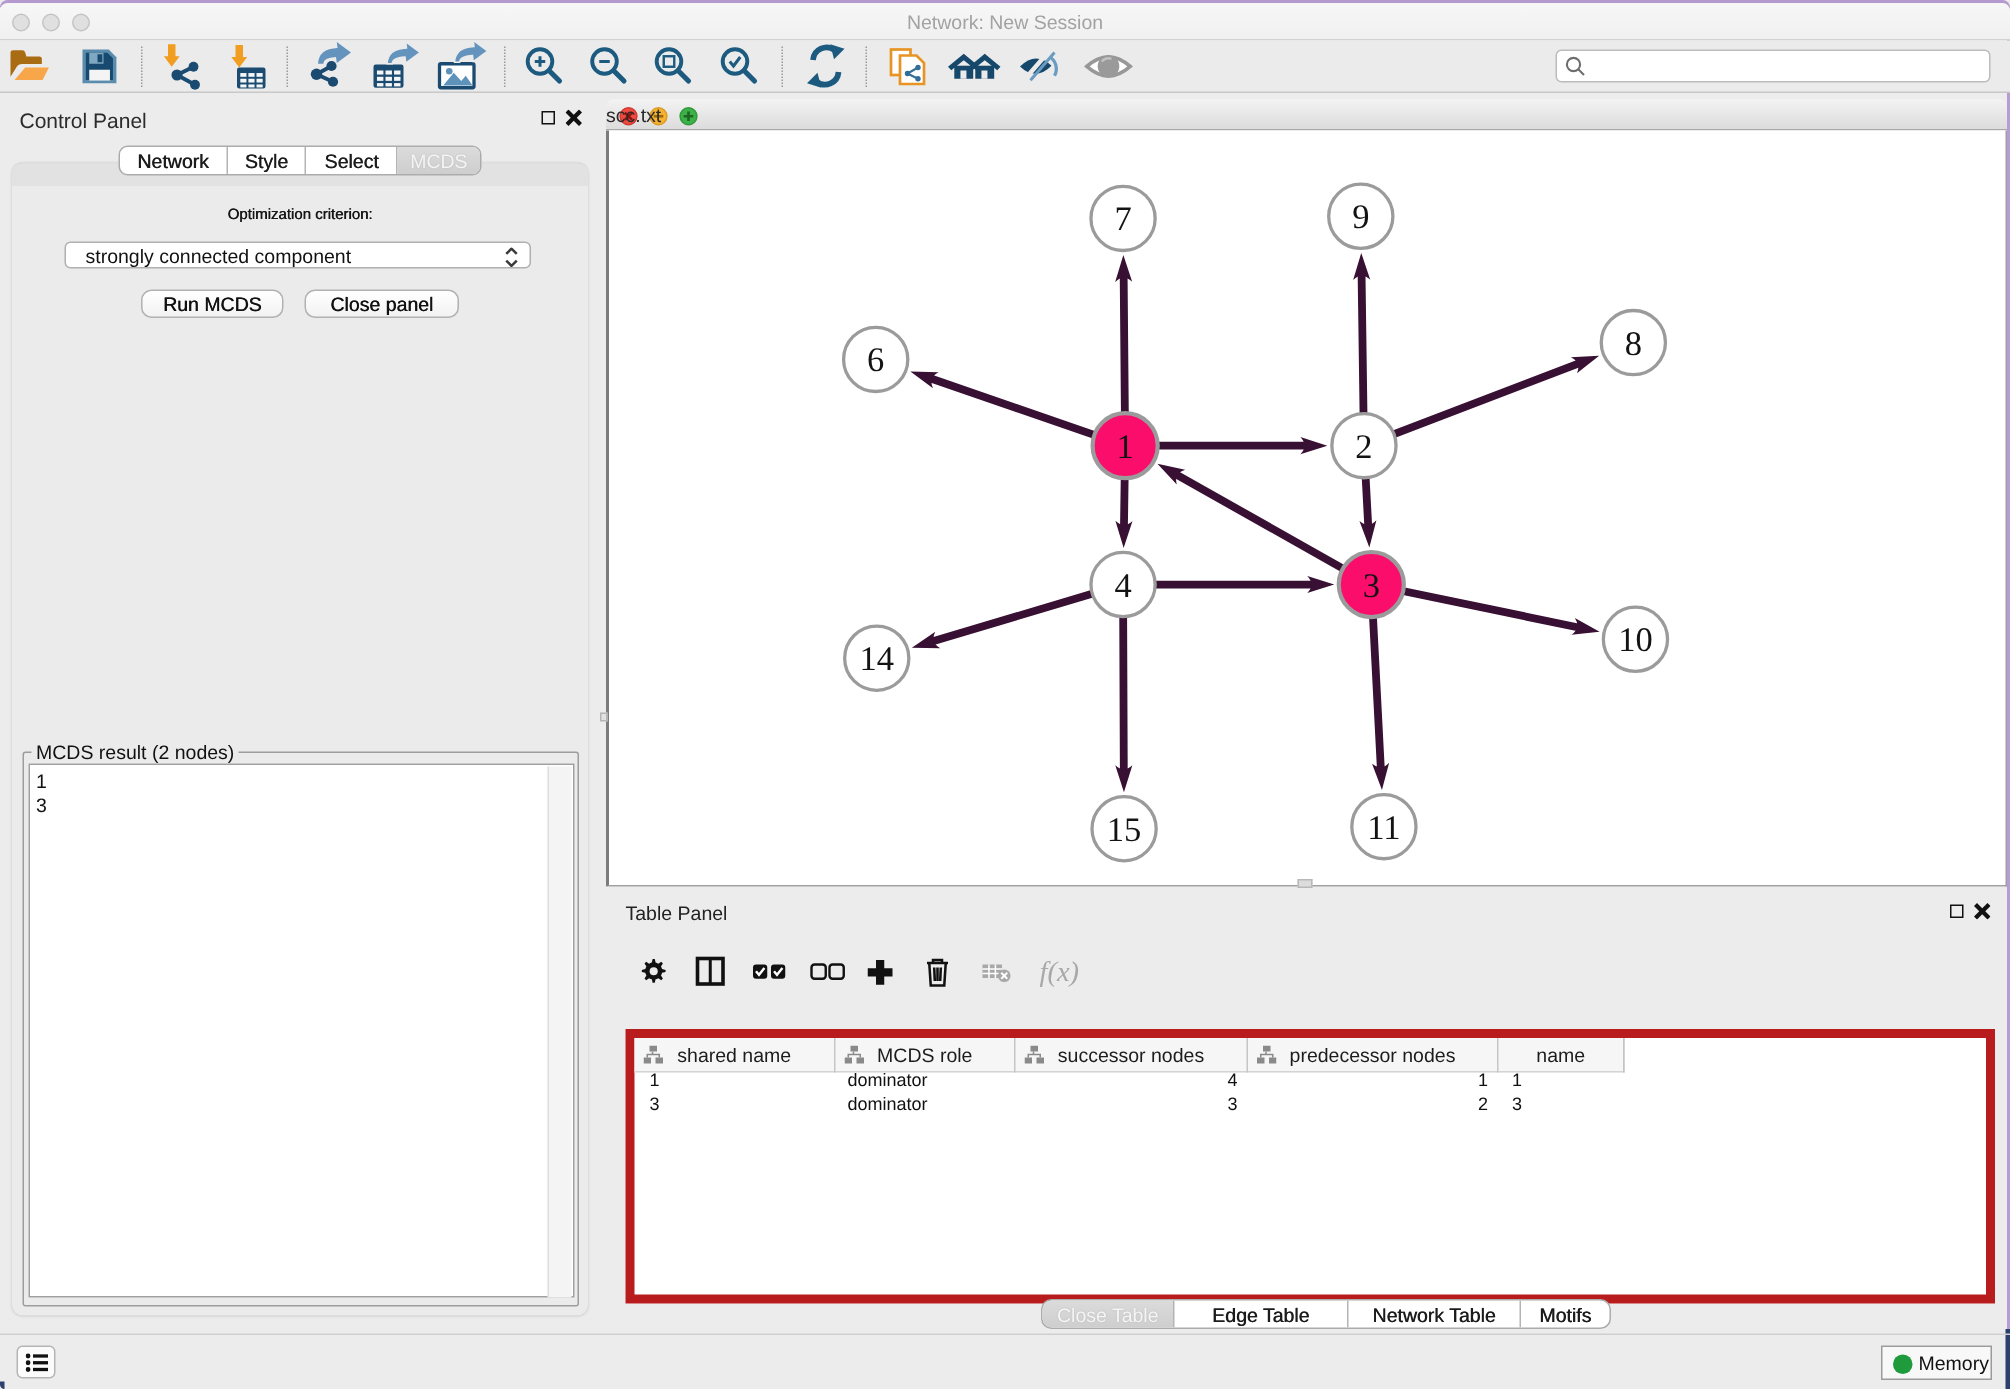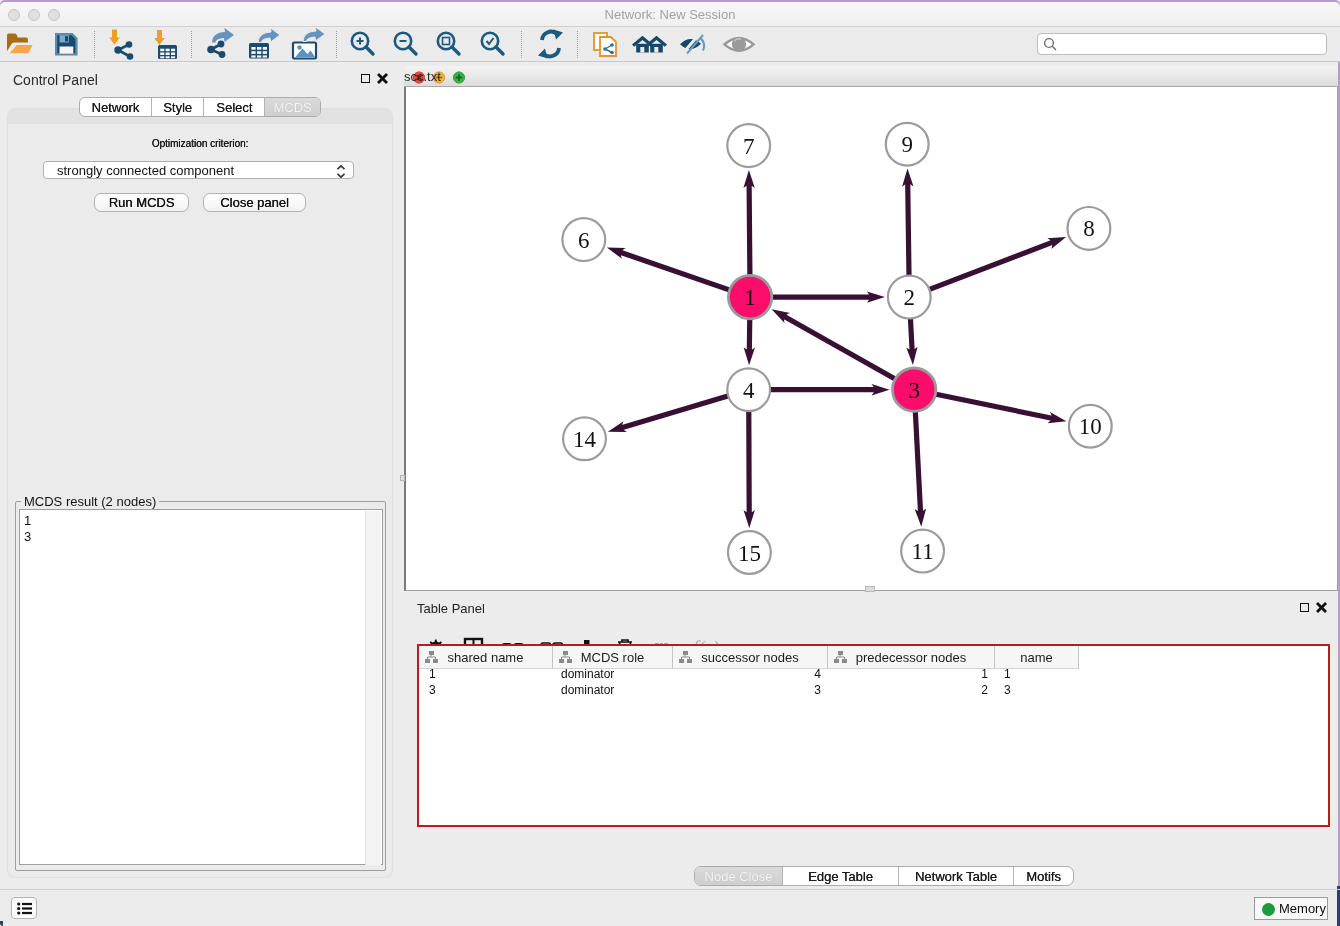--- a/index.html
+++ b/index.html
@@ -23,21 +23,21 @@
 .panelbody{left:8px;top:109px;width:384px;height:768px;background:#ebebeb;border-radius:7px;box-shadow:0 0 2px rgba(0,0,0,0.18)}
 .panelband{left:8px;top:109px;width:384px;height:15px;background:#e2e2e2;border-radius:7px 7px 0 0}
 .ctrl-btn{background:linear-gradient(#ffffff,#f2f2f2);border:1px solid #b2b2b2;border-radius:7px;font-size:13px;color:#111;text-align:center;text-shadow:0.3px 0 0 currentColor}
 .groupbox{left:15px;top:501px;width:371px;height:370px;border:1px solid #9d9d9d;border-radius:2px}
 .grouplabel{left:21px;top:494px;background:#ebebeb;padding:0 3px;font-size:13px;color:#111}
 .resultbox{left:19px;top:509px;width:364px;height:356px;background:#fff;border:1px solid #9f9f9f}
 .scrollcol{right:1px;top:1px;width:16px;height:354px;background:#f4f4f4;border-left:1px solid #dedede}
 .netwin-title{left:404px;top:66px;width:934px;height:21px;background:linear-gradient(#f3f3f3,#dcdcdc);border-bottom:1px solid #a9a9a9;border-radius:5px 5px 0 0}
 .canvas{left:404px;top:87px;width:934px;height:504px;background:#fff;border-left:2px solid #7b7b7b;border-right:1px solid #a0a0a0;border-bottom:1px solid #a0a0a0}
 .tp-title{font-size:13px;color:#222}
-.tablebox{left:417px;top:644px;width:913px;height:183px;background:#fff;border:2px solid #b91c1c}
+.tablebox{left:417px;top:686px;width:913px;height:183px;background:#fff;border:6px solid #b91c1c}
 .thead{left:0;top:0;width:911px;height:23px;background:#f6f6f6}
 .thcell{top:0;height:23px;border-right:1px solid #c5c5c5;font-size:13px;color:#1c1c1c;text-align:center;line-height:23px}
 .trow{font-size:12px;color:#111;height:16px;line-height:16px}
 .btabs{left:694px;top:866px;height:20px;display:flex;border:1px solid #ababab;border-radius:7px;overflow:hidden;background:#fff}
 .statussep{left:0;top:889px;width:1340px;height:0;border-top:1px solid #cfcfcf}
 .membtn{left:1254px;top:897px;width:74px;height:23px;background:#f8f8f8;border:1px solid #9b9b9b;font-size:13px;color:#111}
 .lstbtn{left:11px;top:897px;width:26px;height:22px;background:#fbfbfb;border:1px solid #b5b5b5;border-radius:4px}
 </style></head>
 <body>
 <div class="abs frame-top"></div>
@@ -351,21 +351,21 @@
   <div class="abs trow" style="left:254px;top:20px;width:148px;text-align:right">4</div>
   <div class="abs trow" style="left:409px;top:20px;width:160px;text-align:right">1</div>
   <div class="abs trow" style="left:585px;top:20px">1</div>
   <div class="abs trow" style="left:10px;top:36px">3</div>
   <div class="abs trow" style="left:142px;top:36px">dominator</div>
   <div class="abs trow" style="left:254px;top:36px;width:148px;text-align:right">3</div>
   <div class="abs trow" style="left:409px;top:36px;width:160px;text-align:right">2</div>
   <div class="abs trow" style="left:585px;top:36px">3</div>
 </div>
 <div class="abs btabs">
-  <div class="tab tabsel" style="width:88px">Node Close</div>
+  <div class="tab tabsel" style="width:88px">Close Table</div>
   <div class="tab" style="width:116px">Edge Table</div>
   <div class="tab" style="width:115px">Network Table</div>
   <div class="tab" style="width:59px">Motifs</div>
 </div>
 <div class="abs statussep"></div>
 <div class="abs lstbtn">
     <svg style="position:absolute;left:5px;top:4px" width="15" height="13" viewBox="0 0 15 13">
       <g fill="#111">
         <circle cx="1.7" cy="2" r="1.6"></circle>
         <circle cx="1.7" cy="6.5" r="1.6"></circle>

